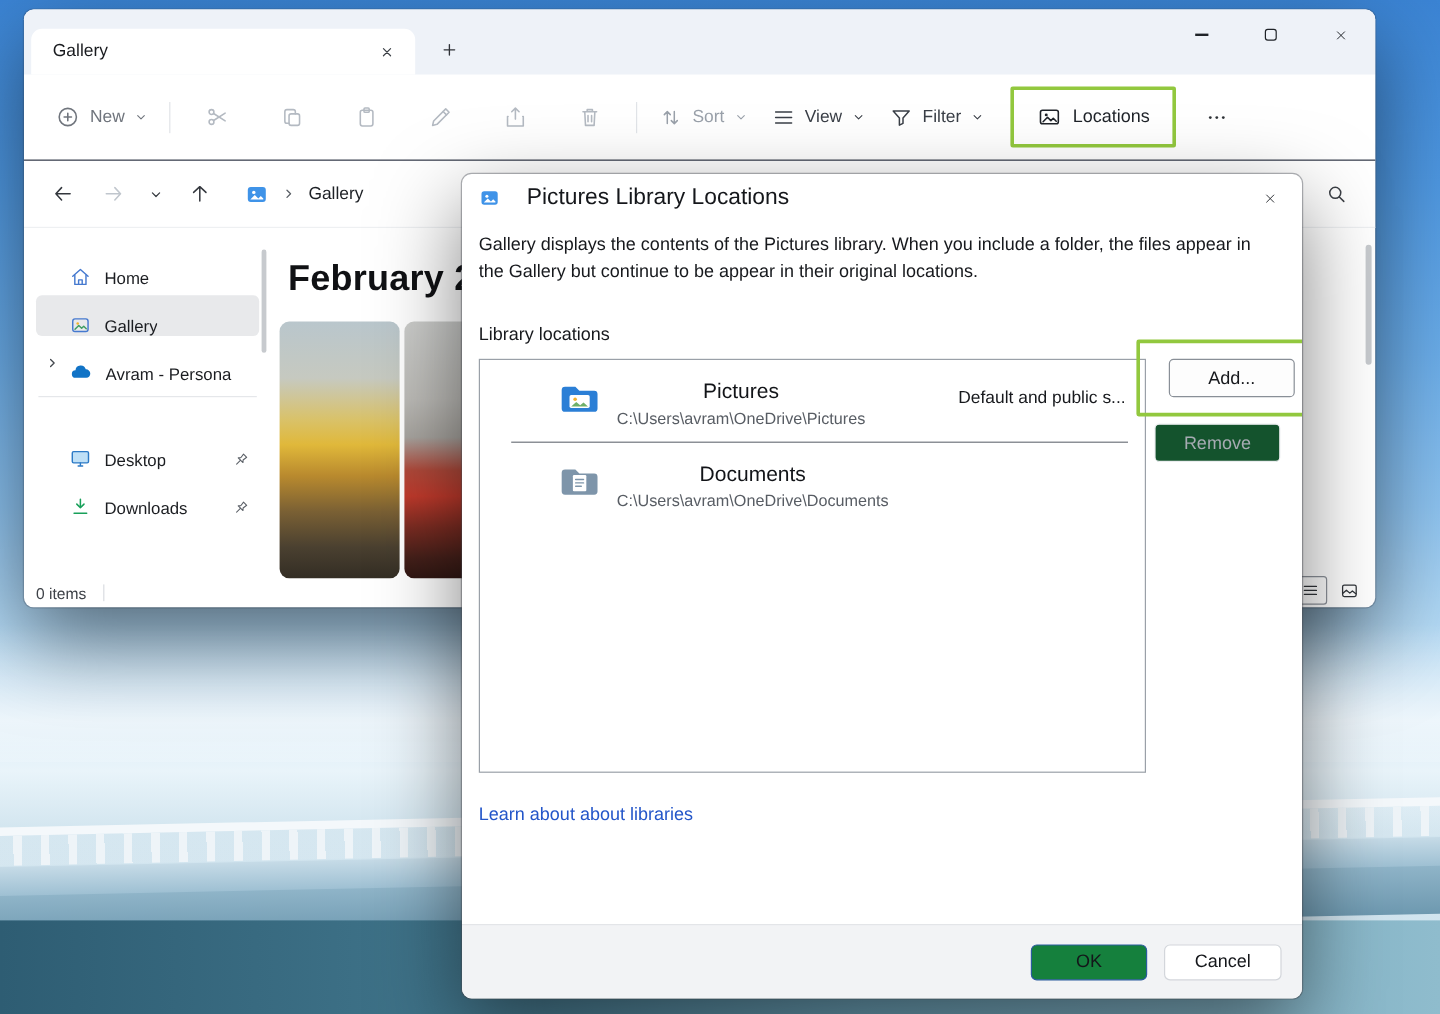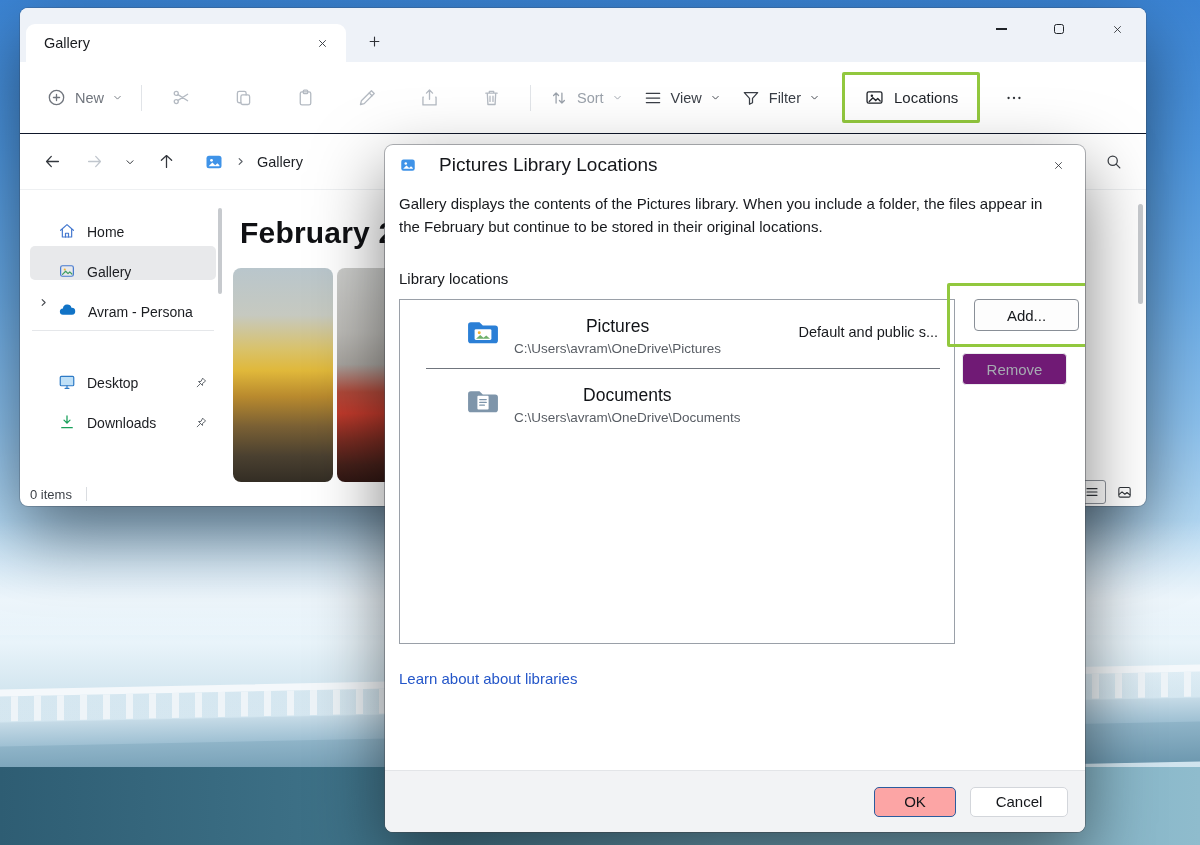--- a/index.html
+++ b/index.html
@@ -121,25 +121,25 @@
   .loc-ic { flex:none; margin-top:2px; }
   .loc-name { font-size:17.5px; color:#121418;text-align:center; }
   .loc-path { font-size:13.5px; color:#585d64; margin-top:4px; }
   .loc-note { position:absolute; right:16px; top:24px; font-size:14.5px; color:#17191d; }
   .loc-div { height:1px; background:#70757d; margin:12px 14px 0 26px; }
   .btn-col { margin-left:-8px; margin-top:-16px; }
   .hl-add { padding:13px 24px; display:inline-block; }
   .btn { width:105px; height:32px; font-size:15px; border-radius:4px;
     display:flex; align-items:center; justify-content:center; }
   .btn-add { background:#fdfdfd; border:1px solid #898f97; color:#17191d; }
-  .btn-remove { margin:6px 0 0 15px; background:#701a75; border:1px solid #ebedef; color:#a6abb2; }
+  .btn-remove { margin:6px 0 0 15px; background:#14532d; border:1px solid #ebedef; color:#a6abb2; }
   .dlg-link { margin-top:26px; font-size:15px; color:var(--accent-blue,#2456c9); width:max-content; }
   .dlg-footer { flex:none; height:62px; background:#f2f3f5; border-top:1px solid #e3e5e8;
     display:flex; align-items:center; justify-content:flex-end; gap:14px; padding:0 17px; }
-  .btn-ok { width:82px; height:30px; background:#fca5a5; border:1.5px solid #2b5c9e;
+  .btn-ok { width:97px; height:30px; background:#15803d; border:1.5px solid #2b5c9e;
     border-radius:5px; font-size:15px; color:#14161a; }
   .btn-cancel { width:98px; height:30px; background:#fff; border:1px solid #d3d6db;
     border-radius:5px; font-size:15px; color:#14161a; }
 </style>
 </head>
 <body>
 
 <div class="desktop">
   <div class="haze"></div>
   <div class="bridge">
@@ -425,21 +425,21 @@
       </svg>
     <span class="dlg-title">Pictures Library Locations</span>
     <button class="dlg-close">
       <svg class="ic" width="13" height="13" viewBox="0 0 24 24" fill="none" stroke="currentColor" stroke-width="1.5" stroke-linecap="round">
           <path d="M6.5 6.5l11 11M17.5 6.5l-11 11"></path>
         </svg>
     </button>
   </div>
 
   <div class="dlg-body">
-    <p class="dlg-desc">Gallery displays the contents of the Pictures library. When you include a folder, the files appear in the February but continue to be stored in their original locations.</p>
+    <p class="dlg-desc">Gallery displays the contents of the Pictures library. When you include a folder, the files appear in the Gallery but continue to be appear in their original locations.</p>
     <div class="dlg-label">Library locations</div>
 
     <div class="dlg-main">
       <div class="loc-list">
         <div class="loc-row">
           <svg class="ic loc-ic" width="34" height="28" viewBox="0 0 36 30">
               <path d="M2 7.5a3 3 0 0 1 3-3h9.2l3.6 3.6H31a3 3 0 0 1 3 3V24a3 3 0 0 1-3 3H5a3 3 0 0 1-3-3z" fill="#2b7fd6"></path>
               <rect x="9" y="12" width="18" height="11.5" rx="1.5" fill="#fff"></rect>
               <circle cx="14" cy="15.8" r="1.6" fill="#f2b230"></circle>
               <path d="M10.5 22.2l4.5-4 3.5 3 3-2.5 4 3.5z" fill="#6fb06a"></path>

